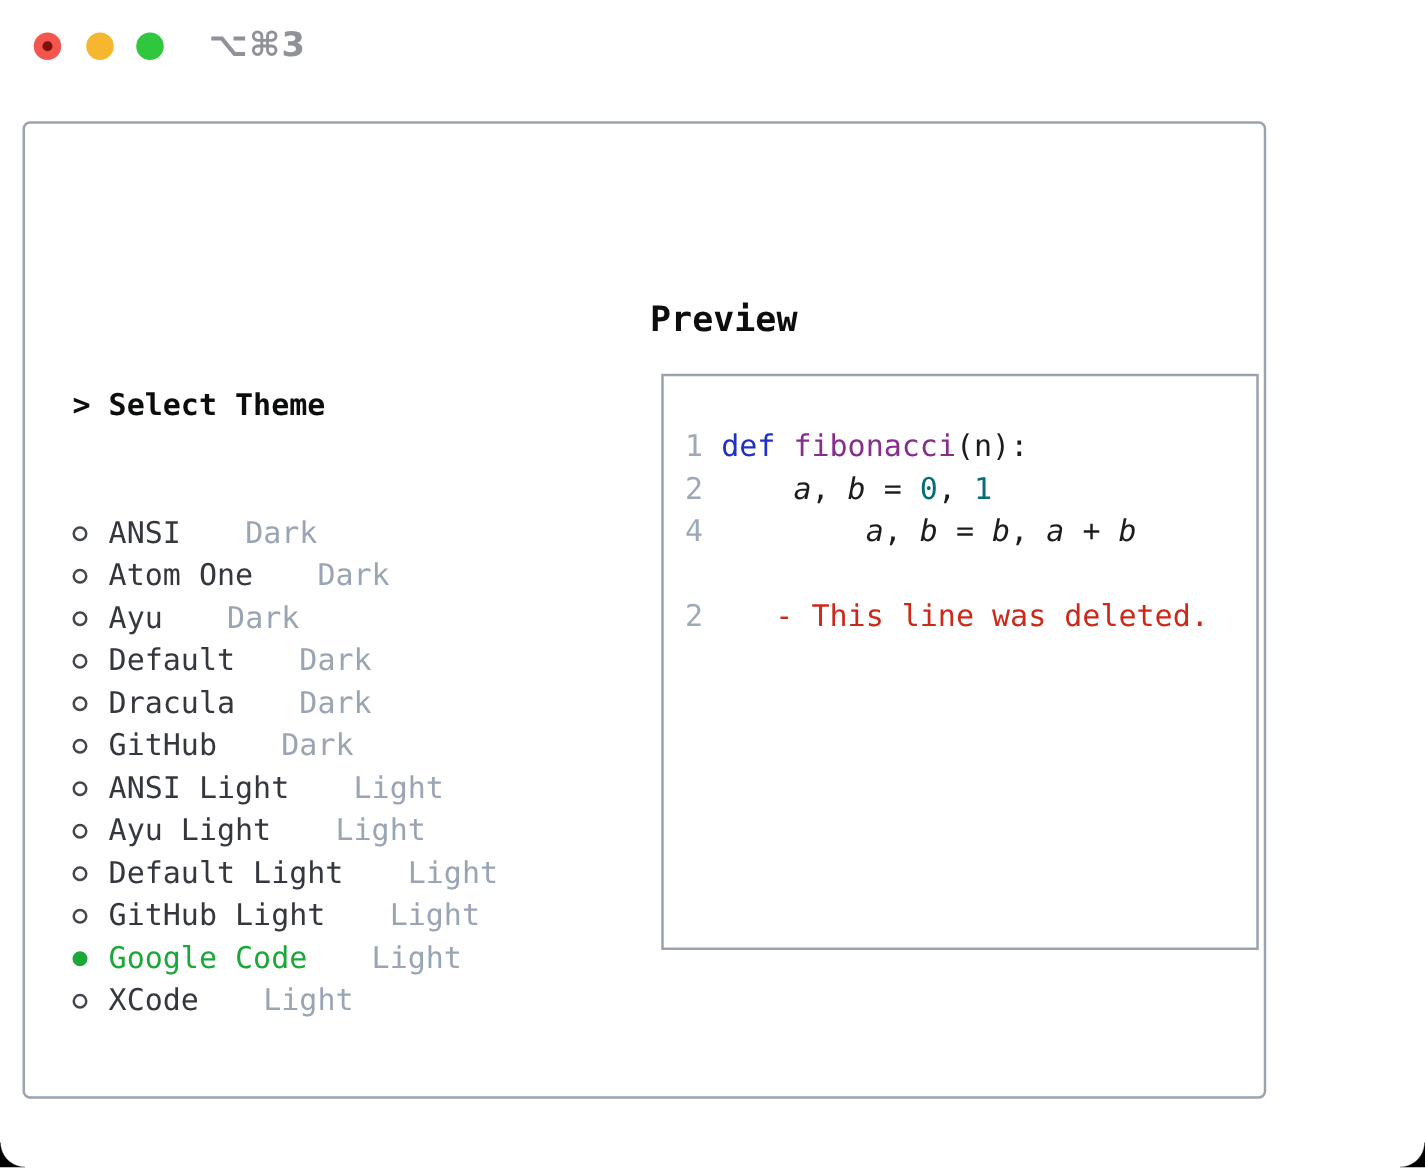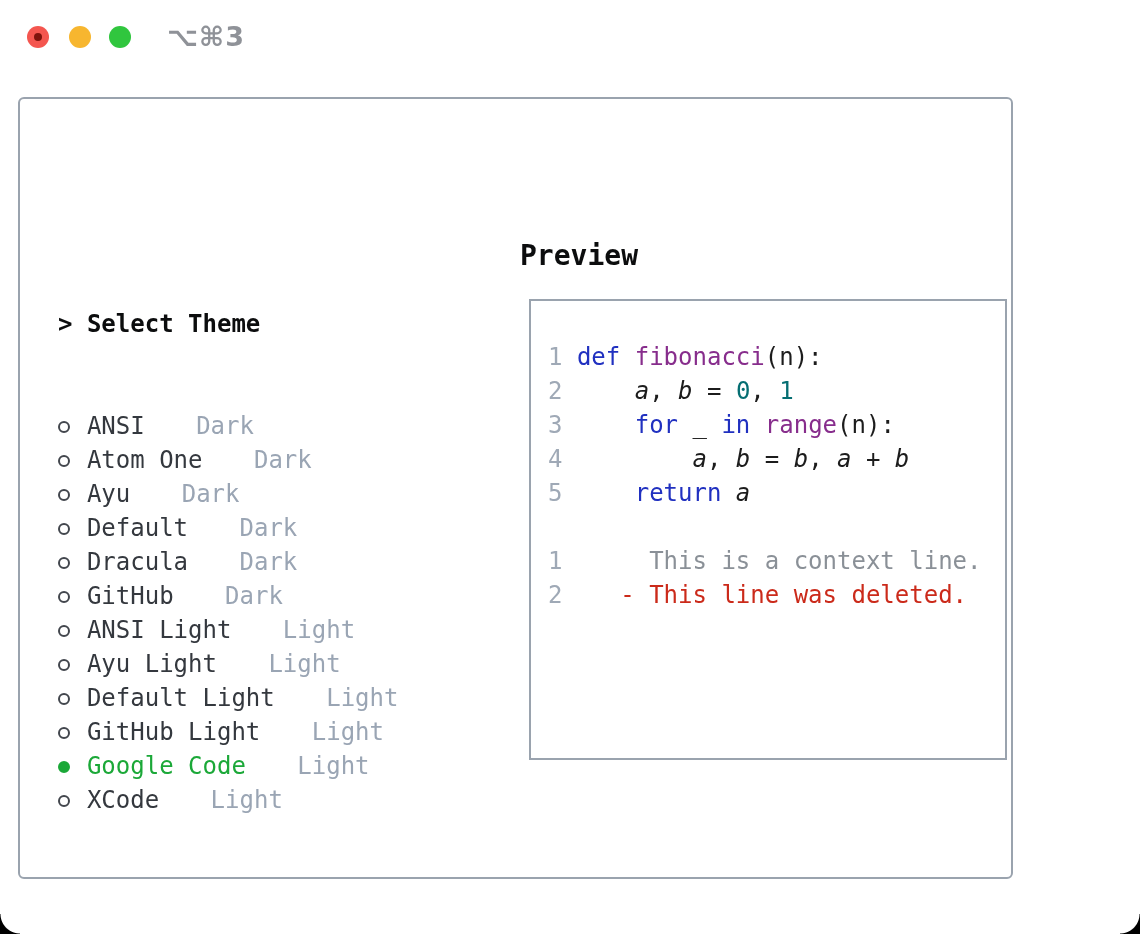--- a/index.html
+++ b/index.html
@@ -88,27 +88,24 @@
       
       
     </div>
 
     <div class="preview-title">Preview</div>
 
     <div class="preview-box">
       <div id="code-lines">
           <div class="crow"><span class="ln">1 </span><span class="kw">def</span><span class="pl"> </span><span class="fn">fibonacci</span><span class="pl">(n):</span></div>
           <div class="crow"><span class="ln">2 </span><span class="pl">    </span><span class="id">a</span><span class="pl">, </span><span class="id">b</span><span class="pl"> = </span><span class="num">0</span><span class="pl">, </span><span class="num">1</span></div>
-          <div class="crow"><span class="ln">3 </span><span class="pl">    </span><span class="kw">for</span><span class="pl"> _ </span><span class="kw">in</span><span class="pl"> </span><span class="fn">range</span><span class="pl">(n):</span></div>
           <div class="crow"><span class="ln">4 </span><span class="pl">        </span><span class="id">a</span><span class="pl">, </span><span class="id">b</span><span class="pl"> = </span><span class="id">b</span><span class="pl">, </span><span class="id">a</span><span class="pl"> + </span><span class="id">b</span></div>
-          <div class="crow"><span class="ln">5 </span><span class="pl">    </span><span class="kw">return</span><span class="pl"> </span><span class="id">a</span></div>
         </div>
       <div class="crow"></div>
       <div id="diff-lines">
-          <div class="crow"><span class="ln">1 </span><span class="ctx">     This is a context line.</span></div>
           <div class="crow"><span class="ln">2 </span><span class="del">   - This line was deleted.</span></div>
         </div>
     </div>
 
   </div>
 
   <div class="corner bl"></div>
   <div class="corner br"></div>
 </div>
 

